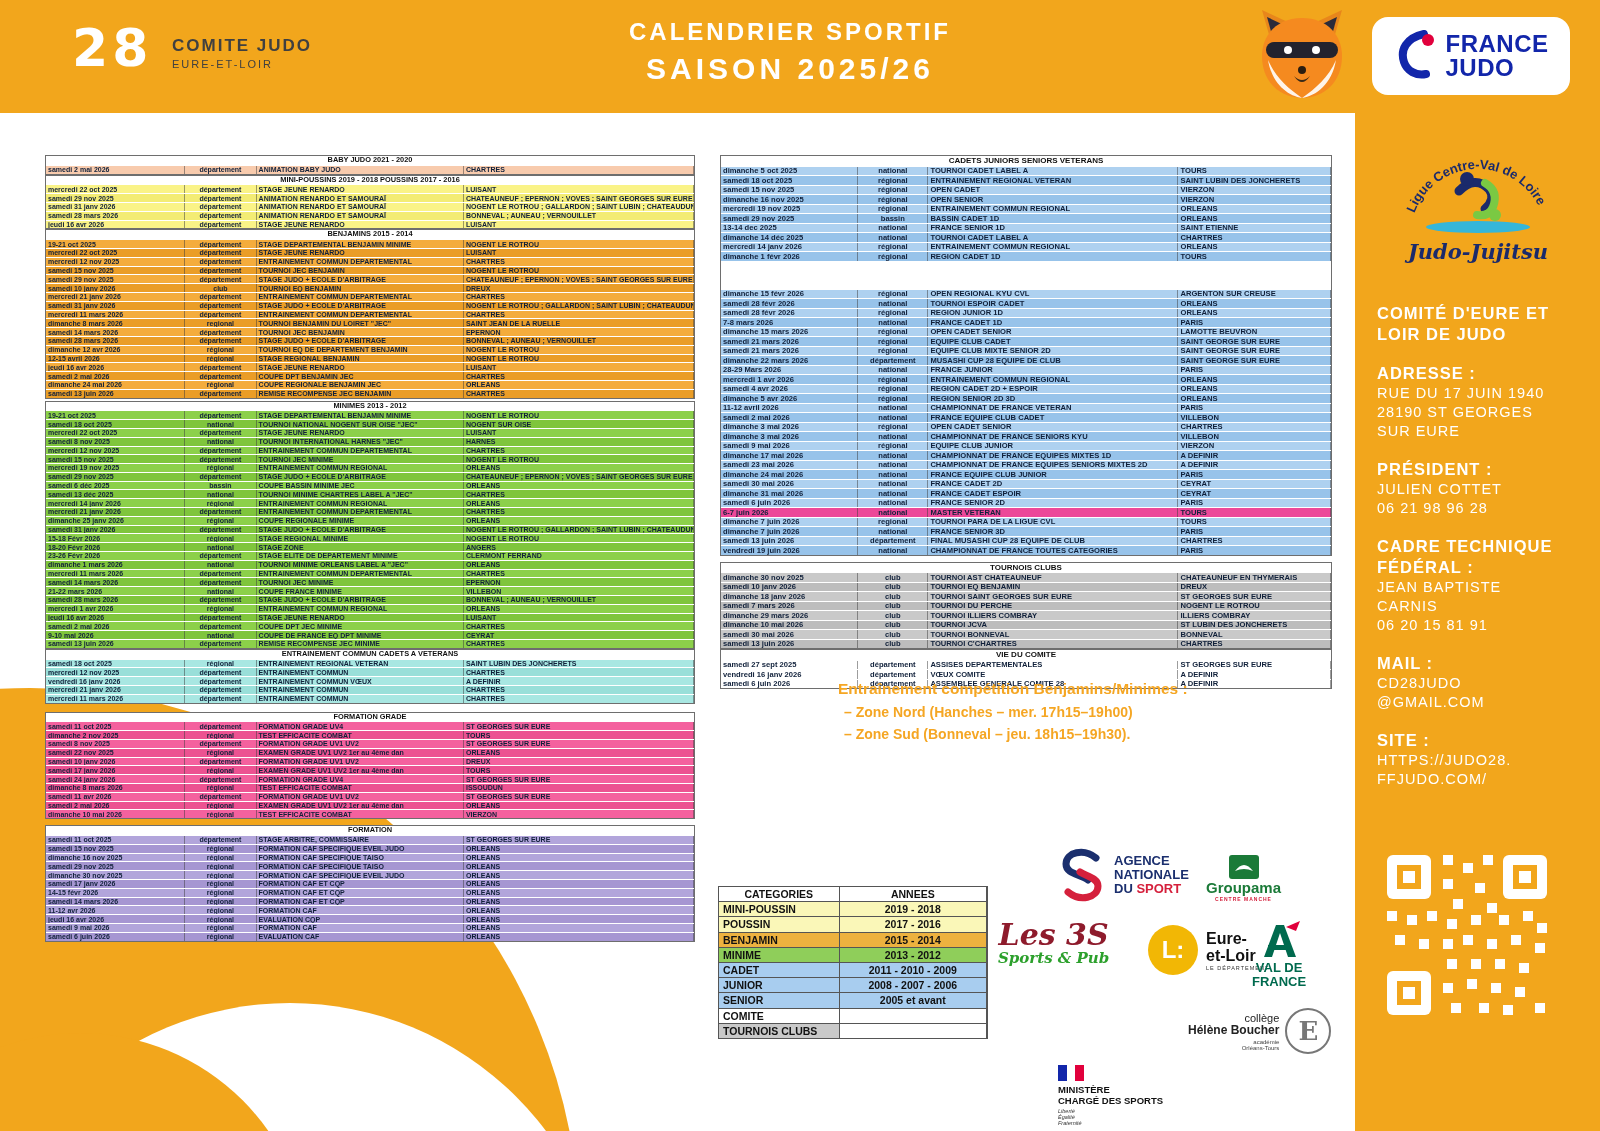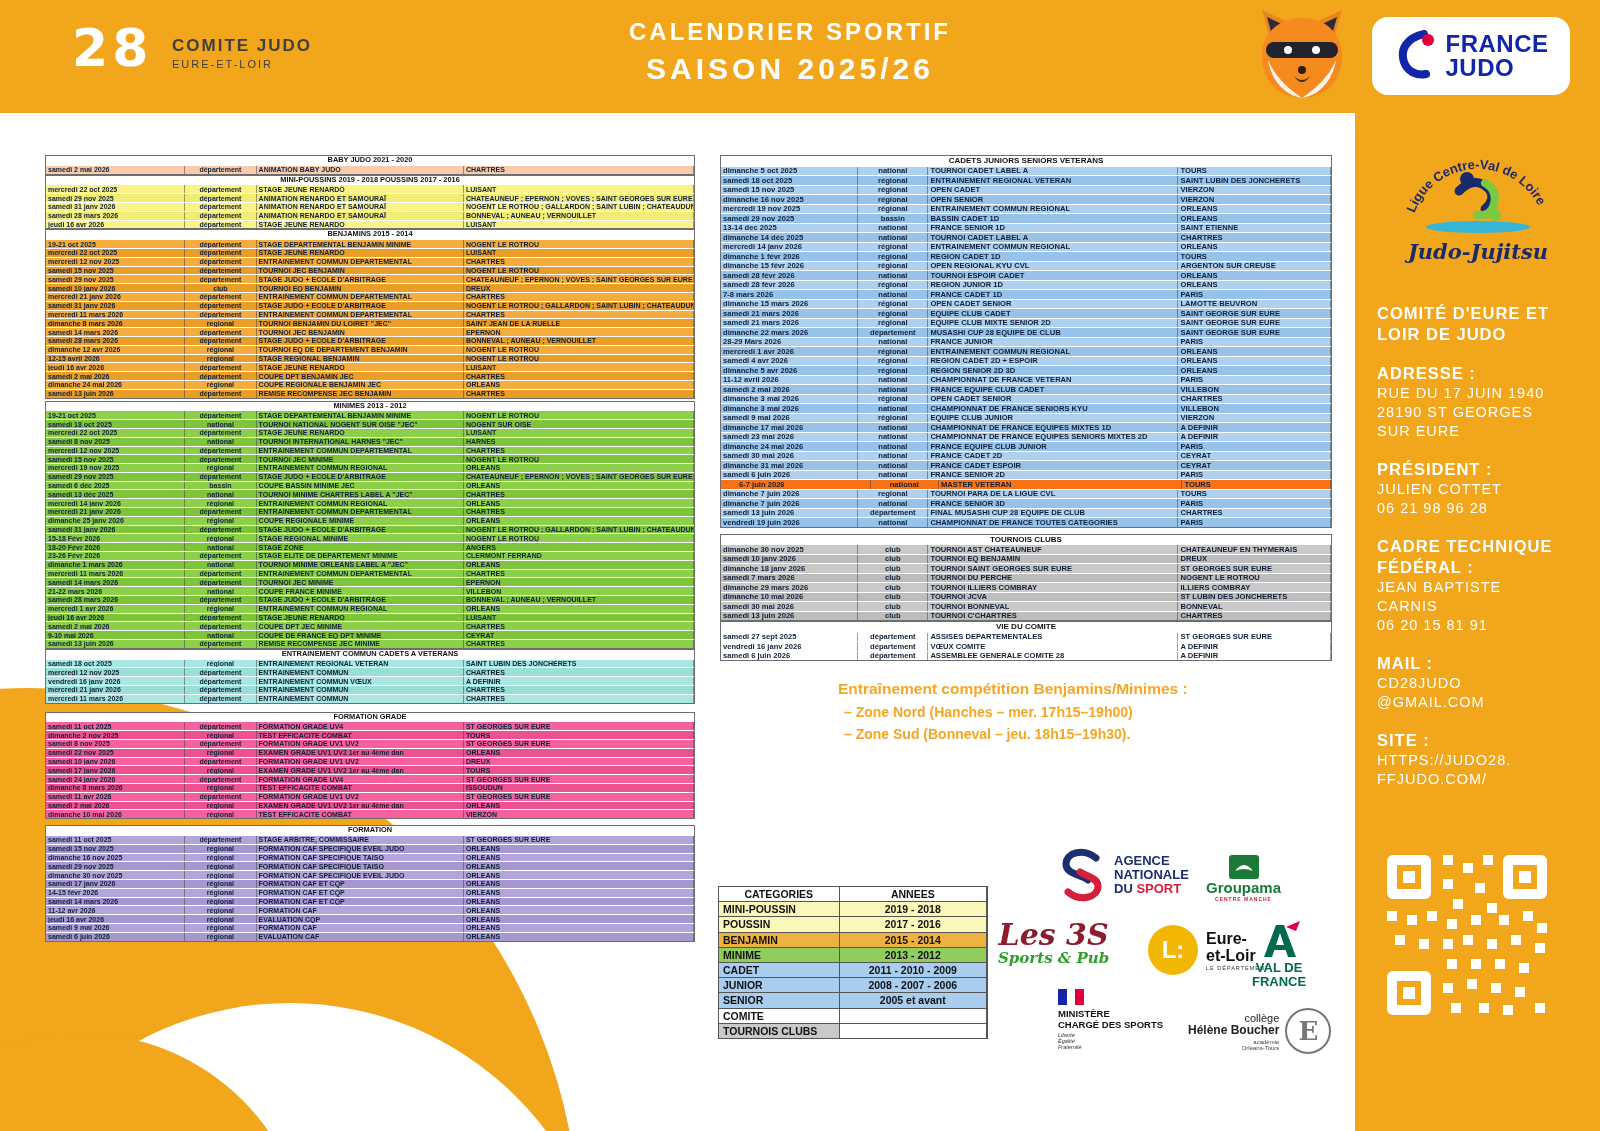--- a/index.html
+++ b/index.html
@@ -79,21 +79,21 @@
   .les3s{left:998px;top:808px;text-align:center}
   .les3s .s1{font-family:"DejaVu Serif",serif;font-style:italic;font-weight:bold;font-size:30px;color:#8e1b2c;line-height:28px}
   .les3s .s2{font-family:"DejaVu Serif",serif;font-style:italic;font-weight:bold;font-size:15px;color:#2ca02c}
   .eure{left:1148px;top:812px;display:flex;align-items:center;gap:8px}
   .eure .disc{width:50px;height:50px;border-radius:50%;background:#F2B705;display:flex;align-items:center;justify-content:center;
               color:#fff;font-weight:bold;font-size:24px}
   .eure .et1{font-size:16px;font-weight:bold;color:#111;line-height:17px}
   .eure .et2{font-size:5.5px;color:#333;letter-spacing:1px;margin-top:1px}
   .ca{left:1252px;top:808px;text-align:center}
   .ca .cat{color:#006A4E;font-weight:bold;font-size:13px;line-height:14px}
-  .ministere{left:1058px;top:876px}
+  .ministere{left:1058px;top:952px}
   .ministere .m1{font-size:9.5px;font-weight:bold;color:#111;line-height:11px}
   .ministere .motto{font-size:5.5px;font-style:italic;color:#333;margin-top:2px;white-space:pre-line}
   .flag{display:flex;width:26px;height:16px;margin-bottom:3px}
   .flag div{flex:1}
   .college{left:1188px;top:895px;display:flex;align-items:center;gap:6px}
   .college .c1{font-size:11px;color:#222;text-align:right;line-height:12px}
   .college .c1 b{font-size:12px}
   .college .c2{font-size:6px;color:#444;text-align:right;margin-top:3px}
   .emedal{width:42px;height:42px;border-radius:50%;border:2px solid #777;display:flex;align-items:center;
           justify-content:center;color:#777;font-size:26px;font-weight:bold;font-family:"DejaVu Serif",serif}
@@ -697,21 +697,21 @@
           <div class="cal-cell c-level">régional</div>
           <div class="cal-cell c-event">ENTRAINEMENT COMMUN REGIONAL</div>
           <div class="cal-cell c-loc">ORLEANS</div>
         </div>
         <div class="cal-row" style="background: rgb(151, 195, 234);">
           <div class="cal-cell c-date">dimanche 1 févr 2026</div>
           <div class="cal-cell c-level">régional</div>
           <div class="cal-cell c-event">REGION CADET 1D</div>
           <div class="cal-cell c-loc">TOURS</div>
         </div>
-        <div class="cal-row" style="background: rgb(174, 209, 240);">
+        <div class="cal-row" style="background: rgb(174, 209, 240); margin-top: 28px;">
           <div class="cal-cell c-date">dimanche 15 févr 2026</div>
           <div class="cal-cell c-level">régional</div>
           <div class="cal-cell c-event">OPEN REGIONAL KYU CVL</div>
           <div class="cal-cell c-loc">ARGENTON SUR CREUSE</div>
         </div>
         <div class="cal-row" style="background: rgb(151, 195, 234);">
           <div class="cal-cell c-date">samedi 28 févr 2026</div>
           <div class="cal-cell c-level">national</div>
           <div class="cal-cell c-event">TOURNOI ESPOIR CADET</div>
           <div class="cal-cell c-loc">ORLEANS</div>
@@ -835,21 +835,21 @@
           <div class="cal-cell c-level">national</div>
           <div class="cal-cell c-event">FRANCE CADET ESPOIR</div>
           <div class="cal-cell c-loc">CEYRAT</div>
         </div>
         <div class="cal-row" style="background: rgb(174, 209, 240);">
           <div class="cal-cell c-date">samedi 6 juin 2026</div>
           <div class="cal-cell c-level">national</div>
           <div class="cal-cell c-event">FRANCE SENIOR 2D</div>
           <div class="cal-cell c-loc">PARIS</div>
         </div>
-        <div class="cal-row" style="background: #f97316; padding-left: 16px;">
+        <div class="cal-row" style="background: #ec4899;">
           <div class="cal-cell c-date">6-7 juin 2026</div>
           <div class="cal-cell c-level">national</div>
           <div class="cal-cell c-event">MASTER VETERAN</div>
           <div class="cal-cell c-loc">TOURS</div>
         </div>
         <div class="cal-row" style="background: rgb(174, 209, 240);">
           <div class="cal-cell c-date">dimanche 7 juin 2026</div>
           <div class="cal-cell c-level">regional</div>
           <div class="cal-cell c-event">TOURNOI PARA DE LA LIGUE CVL</div>
           <div class="cal-cell c-loc">TOURS</div>

